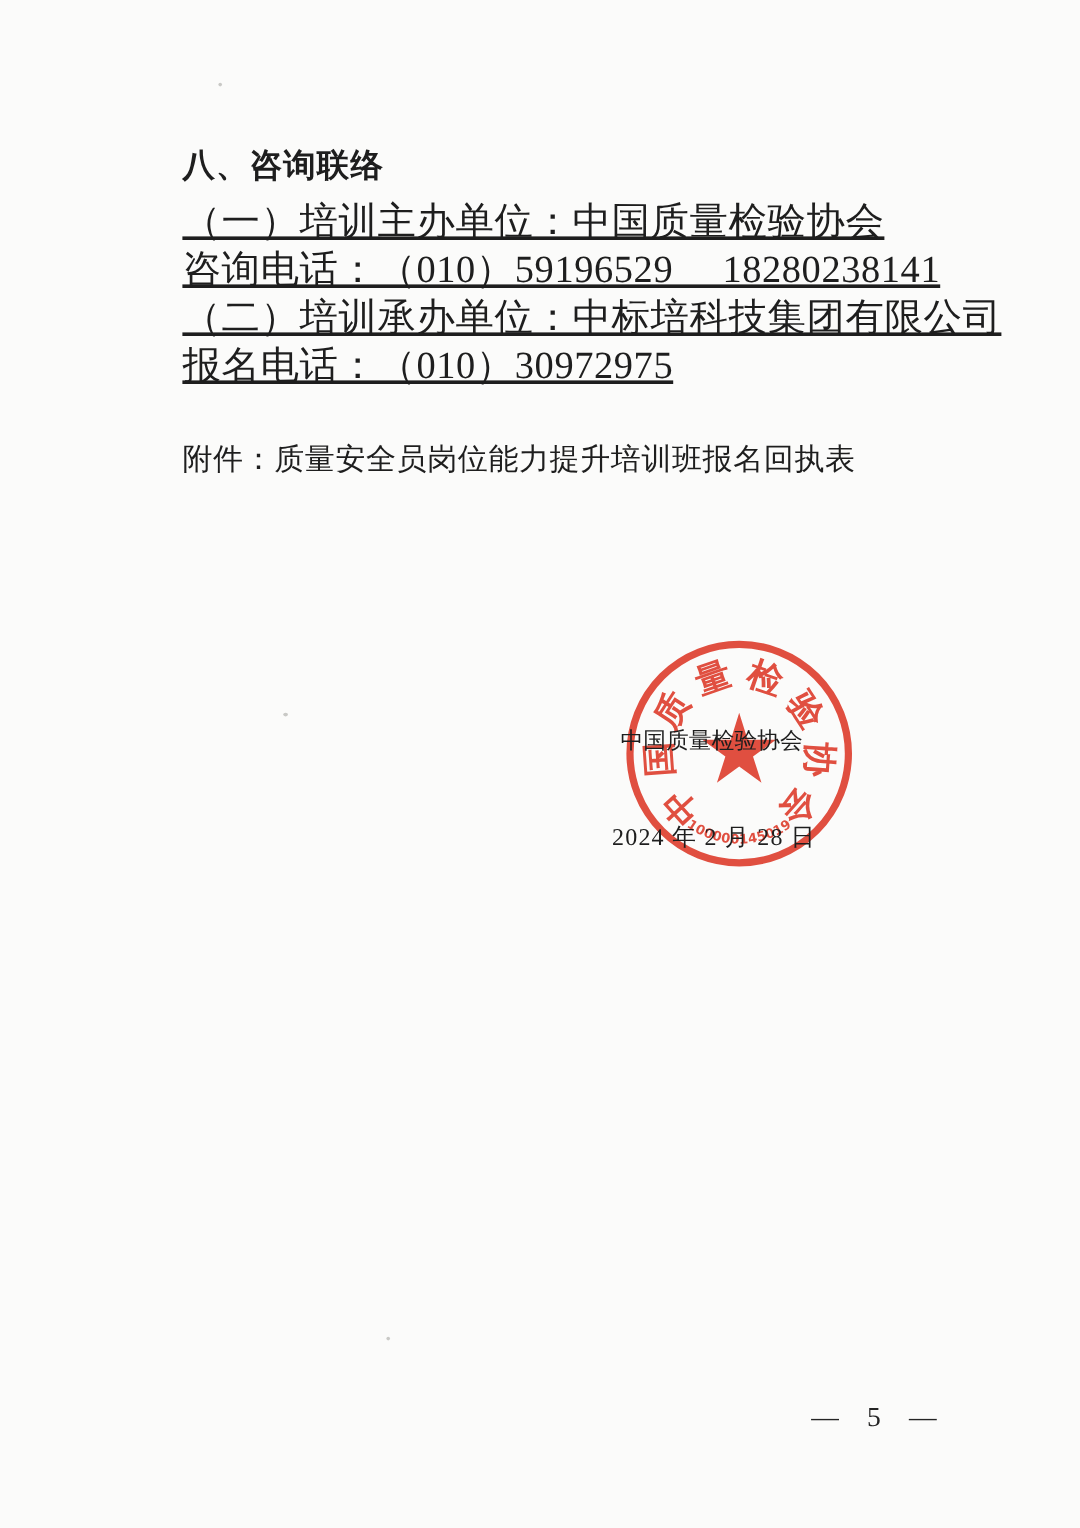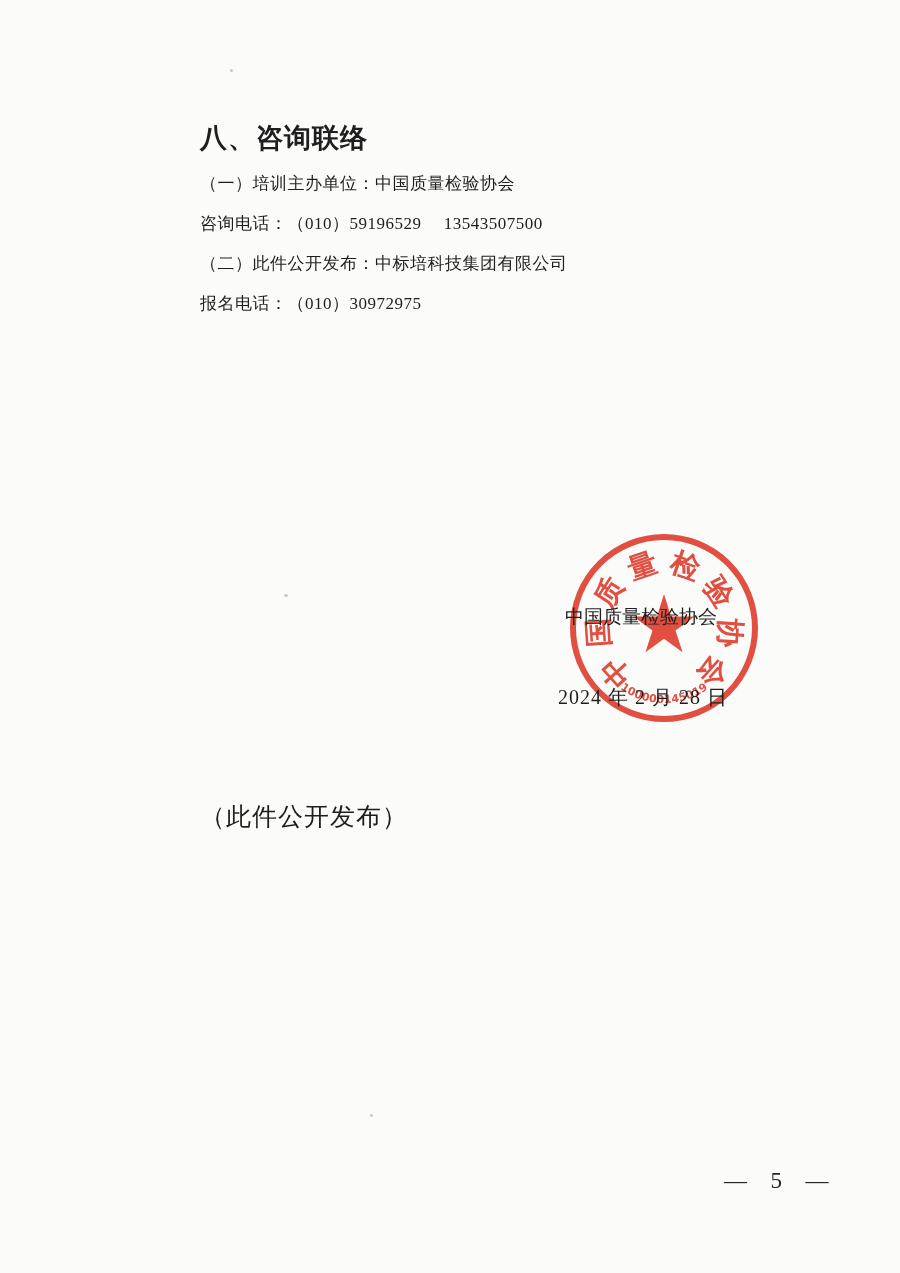--- a/index.html
+++ b/index.html
@@ -4,38 +4,39 @@
 <style>
   html,body{margin:0;padding:0;}
   body{
     width:900px;height:1273px;
     background:#fbfbfa;
     position:relative;
     overflow:hidden;
     font-family:"Liberation Serif","DejaVu Serif",serif;
     color:#1e1e1e;
   }
-  .page{position:absolute;inset:0;margin-left:48px;}
+  .page{position:absolute;inset:0;}
   .content{
     position:absolute;left:152px;top:118px;right:120px;
   }
   .doc-heading{
     font-family:"Liberation Sans","DejaVu Sans",sans-serif;
     font-weight:700;
     font-size:27px;
     line-height:40px;
     margin:0 0 6px 0;
     letter-spacing:1px;
   }
   .doc-line{
-    font-size:17px;
+    font-size:32px;
     line-height:40px;
     margin:0;
     letter-spacing:0.5px;
     white-space:pre;
+    text-decoration:underline;
   }
   .attachment-line{
     font-size:25px;
     line-height:40px;
     margin:40px 0 0 0;
     letter-spacing:0.5px;
   }
   
   .seal{
     position:absolute;
@@ -122,23 +123,24 @@
   .n3{left:322px;top:1114px;width:3px;height:3px;}
 </style>
 </head>
 <body>
 
 <div class="page">
 
   <div class="content">
     <h2 class="doc-heading">八、咨询联络</h2>
     <p class="doc-line">（一）培训主办单位：中国质量检验协会</p>
-    <p class="doc-line">咨询电话：（010）59196529　 13543507500</p>
-    <p class="doc-line">（二）此件公开发布：中标培科技集团有限公司</p>
+    <p class="doc-line">咨询电话：（010）59196529　 18280238141</p>
+    <p class="doc-line">（二）培训承办单位：中标培科技集团有限公司</p>
     <p class="doc-line">报名电话：（010）30972975</p>
+    <p class="attachment-line">附件：质量安全员岗位能力提升培训班报名回执表</p>
   </div>
 
   <div class="seal">
     <div class="seal-ring"></div>
     <div class="seal-star"></div>
     <div class="seal-arc" id="sealArc">
         <span style="transform: rotate(-132deg) translateY(-66px);">中</span>
         <span style="transform: rotate(-94deg) translateY(-66px);">国</span>
         <span style="transform: rotate(-57deg) translateY(-66px);">质</span>
         <span style="transform: rotate(-19deg) translateY(-66px);">量</span>
@@ -159,21 +161,20 @@
         <span style="transform: rotate(-15deg) translateY(72px);">5</span>
         <span style="transform: rotate(-21deg) translateY(72px);">0</span>
         <span style="transform: rotate(-27deg) translateY(72px);">1</span>
         <span style="transform: rotate(-33deg) translateY(72px);">9</span>
       </div>
   </div>
 
   <div class="sign-org">中国质量检验协会</div>
   <div class="sign-date">2024 年 2 月 28 日</div>
 
-  <div class="public-note">（此件公开发布）</div>
 
   <div class="page-footer">
     <span class="page-number">—  5  —</span>
   </div>
 
   <div class="noise n1"></div>
   <div class="noise n2"></div>
   <div class="noise n3"></div>
 
 </div>

